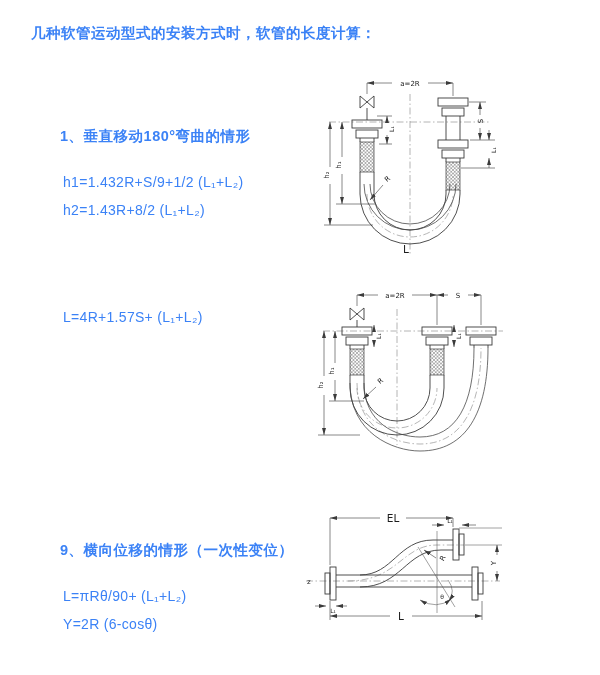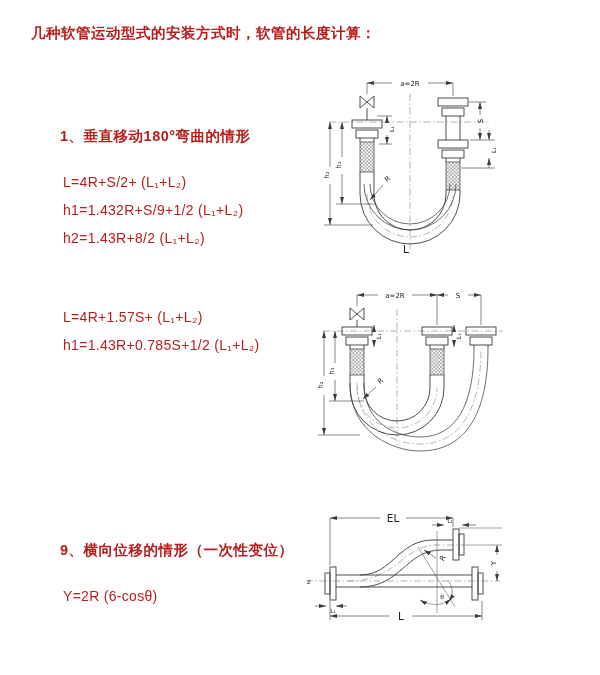--- a/index.html
+++ b/index.html
@@ -1,17 +1,17 @@
 <!DOCTYPE html>
 <html><head>
 <meta charset="utf-8">
 <style>
   html,body{margin:0;padding:0;background:#e8e8e8;}
   .page{position:relative;width:600px;height:675px;background:#ffffff;overflow:hidden;
-        font-family:"Liberation Sans","DejaVu Sans",sans-serif;color:#b91c1c;}
+        font-family:"Liberation Sans","DejaVu Sans",sans-serif;color:#3b82f6;}
   .title{position:absolute;left:31px;top:24px;font-size:14.5px;font-weight:700;letter-spacing:.5px;}
   .sec{position:absolute;left:42px;}
   #sec1{top:104px}#sec2{top:303px}#sec3{top:518px}
   .sec .heading{font-size:14.5px;font-weight:700;margin:18px;height:28px;line-height:28px;letter-spacing:.5px;}
   .sec .formula{font-size:14px;font-weight:400;margin:0;height:28px;line-height:28px;padding-left:21px;letter-spacing:.3px;}
   svg.diag{position:absolute;}
   #d1{left:313px;top:72px}#d2{left:308px;top:283px}#d3{left:298px;top:503px}
   .pl{fill:none;stroke:#3b3b3b;stroke-width:0.9;}
   .pl2{fill:none;stroke:#4a4a4a;stroke-width:0.8;}
   .dm{fill:none;stroke:#474747;stroke-width:0.65;}
@@ -23,32 +23,31 @@
 </style>
 </head>
 <body>
 
 <div class="page">
 
   <div class="title">几种软管运动型式的安装方式时，软管的长度计算：</div>
 
   <section class="sec" id="sec1">
     <p class="heading">1、垂直移动180°弯曲的情形</p>
-    <p class="formula">L=4R+S/2+ (L₁+L₂)</p>
     <p class="formula">h1=1.432R+S/9+1/2 (L₁+L₂)</p>
     <p class="formula">h2=1.43R+8/2 (L₁+L₂)</p>
   </section>
 
   <section class="sec" id="sec2">
     <p class="formula">L=4R+1.57S+ (L₁+L₂)</p>
-    <p class="formula">h1=1.43R+0.785S+1/2 (L₁+L₂)</p>
   </section>
 
   <section class="sec" id="sec3">
     <p class="heading">9、横向位移的情形（一次性变位）</p>
+    <p class="formula">L=πRθ/90+ (L₁+L₂)</p>
     <p class="formula">Y=2R (6-cosθ)</p>
   </section>
 
   <svg class="diag" id="d1" width="282" height="195" viewBox="0 0 282 195">
     <defs>
       <marker id="arwA" markerWidth="7" markerHeight="5" refX="7" refY="2" orient="auto-start-reverse" markerUnits="userSpaceOnUse">
         <path d="M0,0 L7,2 L0,4 Z" fill="#3b3b3b"></path>
       </marker>
       <pattern id="hatchA" width="3.5" height="3.5" patternUnits="userSpaceOnUse">
         <path d="M0,3.5 L3.5,0 M0,0 L3.5,3.5" stroke="#666" stroke-width="0.5"></path>

